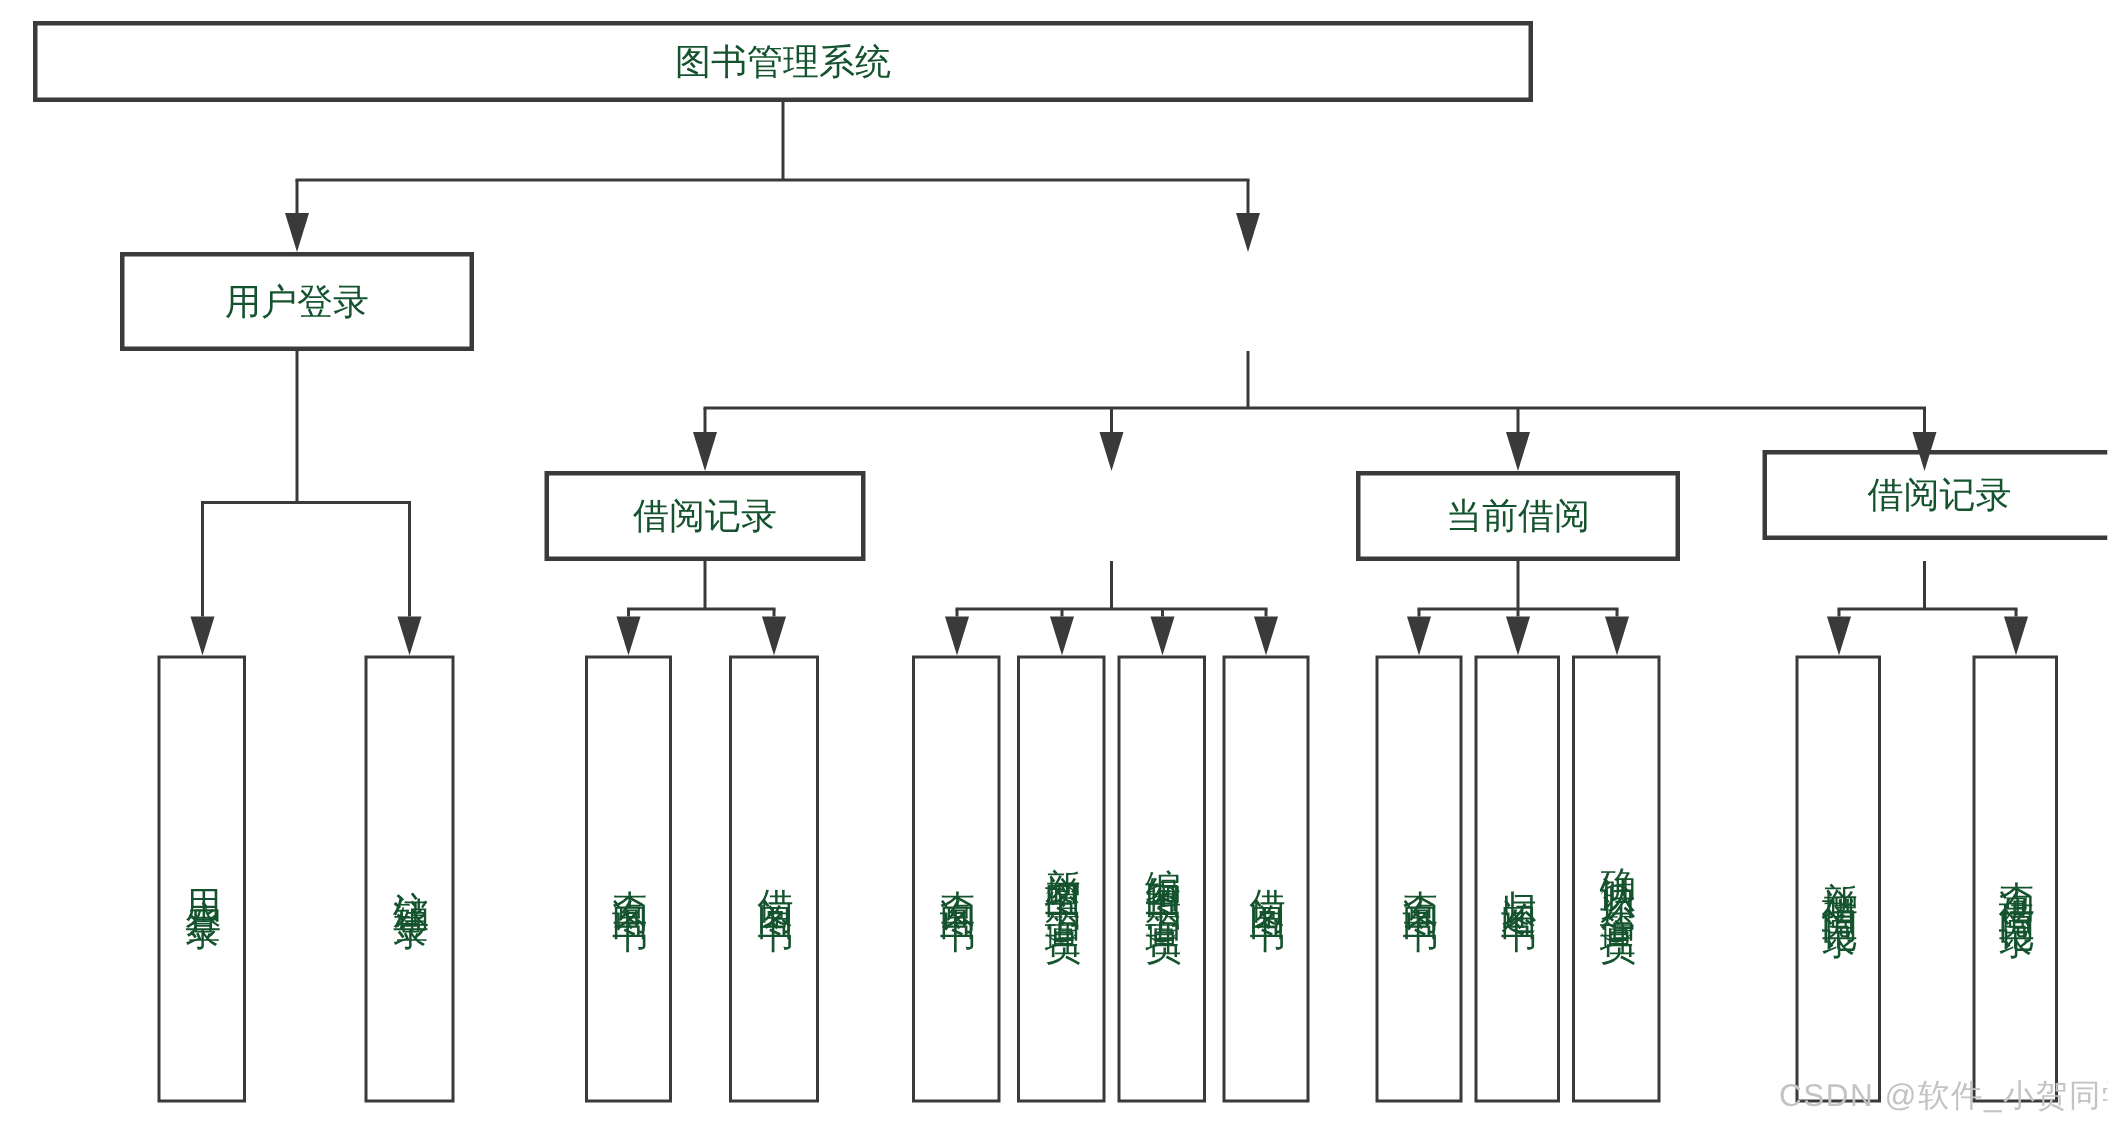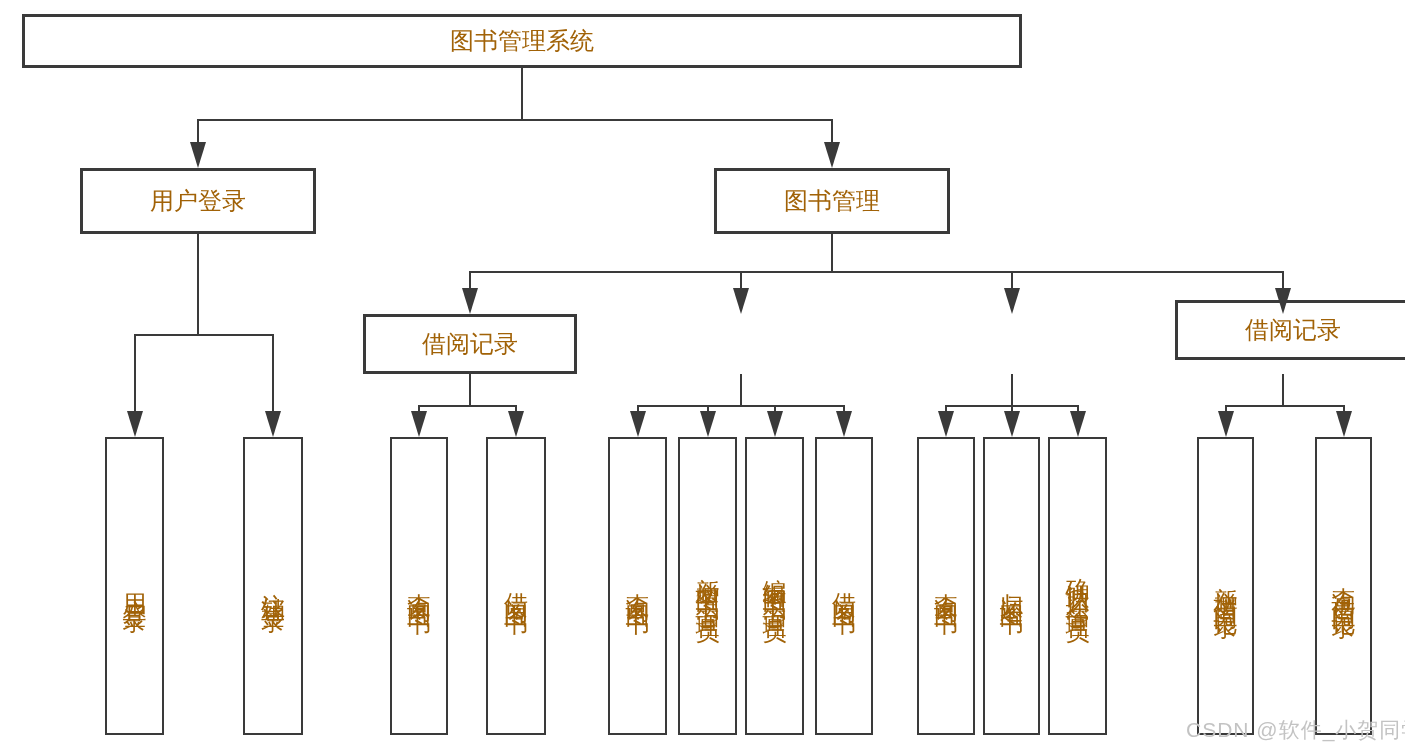--- a/index.html
+++ b/index.html
@@ -17,21 +17,21 @@
     border:3px solid #3a3a3a;
     display:flex;
     align-items:center;
     justify-content:center;
     color:#2e2e2e;
   }
   .node.leaf{border-width:2px;}
   .lbl{
     font-size:24px;
     white-space:nowrap;
-    color:#a16207;
+    color:#14532d;
   }
   .leaf .lbl{
     writing-mode:vertical-rl;
     text-orientation:mixed;
     letter-spacing:6px;
     line-height:1;
     white-space:normal;
   }
   .seg{
     position:absolute;
@@ -58,25 +58,25 @@
 <body>
 
 <div class="canvas">
   <div class="watermark">CSDN @软件_小贺同学</div>
 <div class="node branch" style="left: 22px; top: 14px; width: 1000px; height: 54px;">
       <span class="lbl">图书管理系统</span>
     </div>
     <div class="node branch" style="left: 80px; top: 168px; width: 236px; height: 66px;">
       <span class="lbl">用户登录</span>
     </div>
-    <div class="node branch" style="left: 714px; top: 168px; width: 236px; height: 66px;">
-      <span class="lbl">图书管理</span>
-    </div>
     <div class="node branch" style="left: 363px; top: 314px; width: 214px; height: 60px;">
       <span class="lbl">借阅记录</span>
+    </div>
+    <div class="node branch" style="left: 904px; top: 314px; width: 216px; height: 60px;">
+      <span class="lbl">当前借阅</span>
     </div>
     <div class="node branch" style="left: 1175px; top: 300px; width: 236px; height: 60px;">
       <span class="lbl">借阅记录</span>
     </div>
     <div class="node leaf" style="left: 105px; top: 437px; width: 59px; height: 298px;">
       <span class="lbl">用户登录</span>
     </div>
     <div class="node leaf" style="left: 243px; top: 437px; width: 60px; height: 298px;">
       <span class="lbl">注销登录</span>
     </div>

